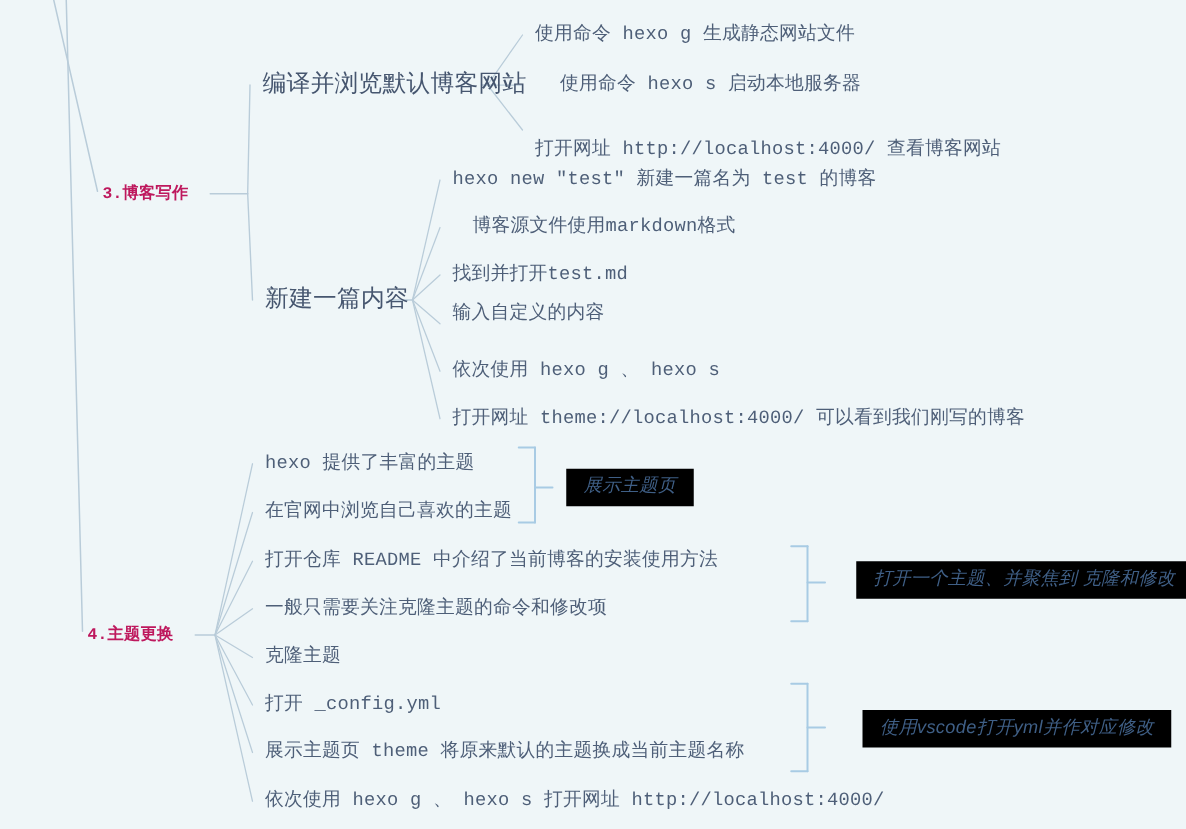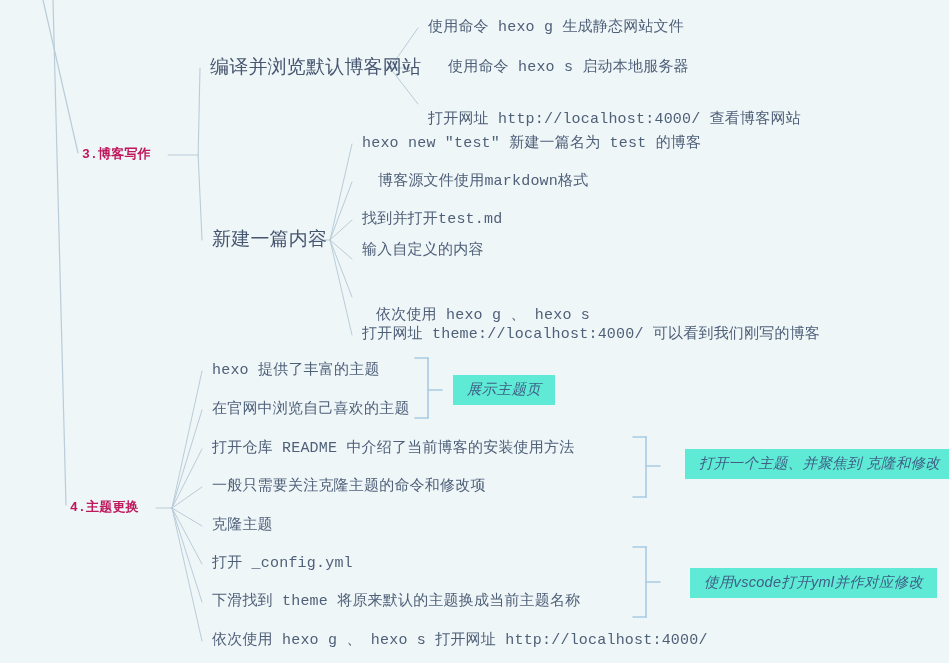--- a/index.html
+++ b/index.html
@@ -46,21 +46,21 @@
   .node-label.leaf {
     color: #4e5f78;
     font-size: 15px;
   }
   .annotation {
     position: absolute;
     white-space: nowrap;
     font-style: italic;
     font-size: 14.5px;
     color: #3f5f86;
-    background: #5eead4;
+    background: #000000;
     padding: 5px 14px 6px 14px;
     line-height: 19px;
     letter-spacing: 0.3px;
   }
 </style>
 </head>
 <body>
 
 <div id="map-root">
   <svg id="map-svg" viewBox="0 0 949 663" xmlns="http://www.w3.org/2000/svg">
@@ -106,28 +106,28 @@
       <div class="node-label level1" style="left: 82px; top: 146px;">3.博客写作</div>
       <div class="node-label level2" style="left: 210px; top: 59px;">编译并浏览默认博客网站</div>
       <div class="node-label leaf" style="left: 428px; top: 19px;">使用命令 hexo g 生成静态网站文件</div>
       <div class="node-label leaf" style="left: 448px; top: 59px;">使用命令 hexo s 启动本地服务器</div>
       <div class="node-label leaf" style="left: 428px; top: 95px; margin-top: 16px;">打开网址 http://localhost:4000/ 查看博客网站</div>
       <div class="node-label level2" style="left: 212px; top: 231px;">新建一篇内容</div>
       <div class="node-label leaf" style="left: 362px; top: 135px;">hexo new "test" 新建一篇名为 test 的博客</div>
       <div class="node-label leaf" style="left: 378px; top: 173px;">博客源文件使用markdown格式</div>
       <div class="node-label leaf" style="left: 362px; top: 211px;">找到并打开test.md</div>
       <div class="node-label leaf" style="left: 362px; top: 242px;">输入自定义的内容</div>
-      <div class="node-label leaf" style="left: 376px; top: 288px; margin-top: 19px;">依次使用 hexo g 、 hexo s</div>
+      <div class="node-label leaf" style="left: 362px; top: 288px;">依次使用 hexo g 、 hexo s</div>
       <div class="node-label leaf" style="left: 362px; top: 326px;">打开网址 theme://localhost:4000/ 可以看到我们刚写的博客</div>
       <div class="node-label level1" style="left: 70px; top: 499px;">4.主题更换</div>
       <div class="node-label leaf" style="left: 212px; top: 362px;">hexo 提供了丰富的主题</div>
       <div class="node-label leaf" style="left: 212px; top: 401px;">在官网中浏览自己喜欢的主题</div>
       <div class="node-label leaf" style="left: 212px; top: 440px;">打开仓库 README 中介绍了当前博客的安装使用方法</div>
       <div class="node-label leaf" style="left: 212px; top: 478px;">一般只需要关注克隆主题的命令和修改项</div>
       <div class="node-label leaf" style="left: 212px; top: 517px;">克隆主题</div>
       <div class="node-label leaf" style="left: 212px; top: 555px;">打开 _config.yml</div>
-      <div class="node-label leaf" style="left: 212px; top: 593px;">下滑找到 theme 将原来默认的主题换成当前主题名称</div>
+      <div class="node-label leaf" style="left: 212px; top: 593px;">展示主题页 theme 将原来默认的主题换成当前主题名称</div>
       <div class="node-label leaf" style="left: 212px; top: 632px;">依次使用 hexo g 、 hexo s   打开网址 http://localhost:4000/</div>
       <div class="annotation" style="left: 453px; top: 375px;">展示主题页</div>
       <div class="annotation" style="left: 685px; top: 449px;">打开一个主题、并聚焦到 克隆和修改</div>
       <div class="annotation" style="left: 690px; top: 568px;">使用vscode打开yml并作对应修改</div>
     </div>
 </div>
 
 </body></html>

